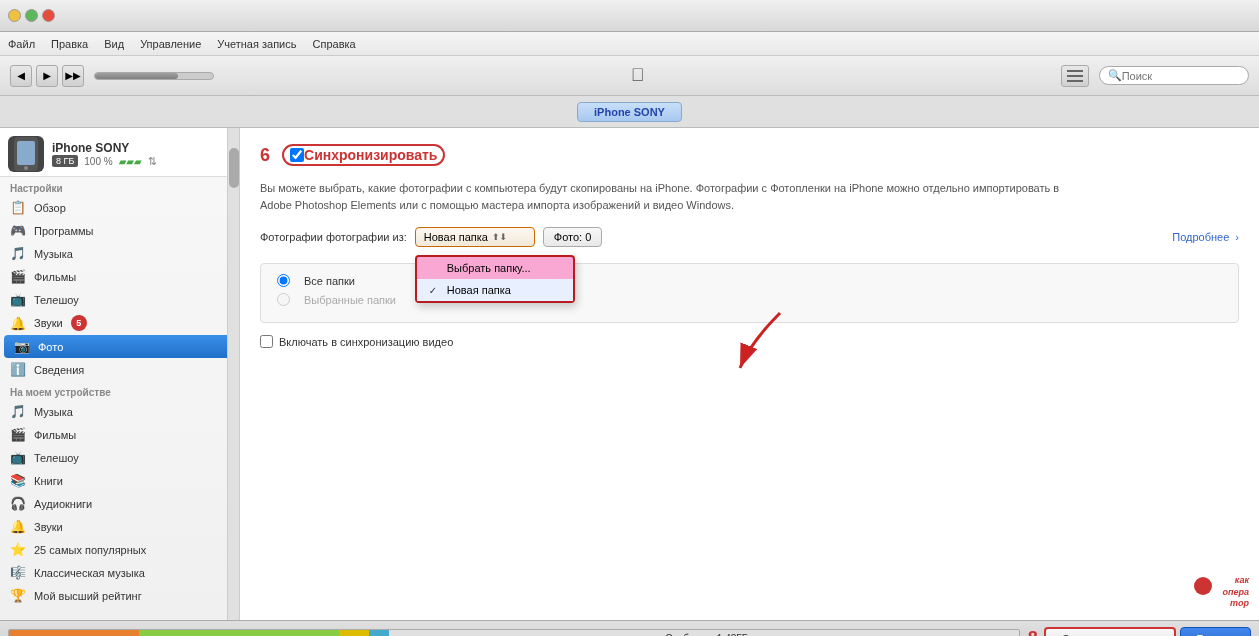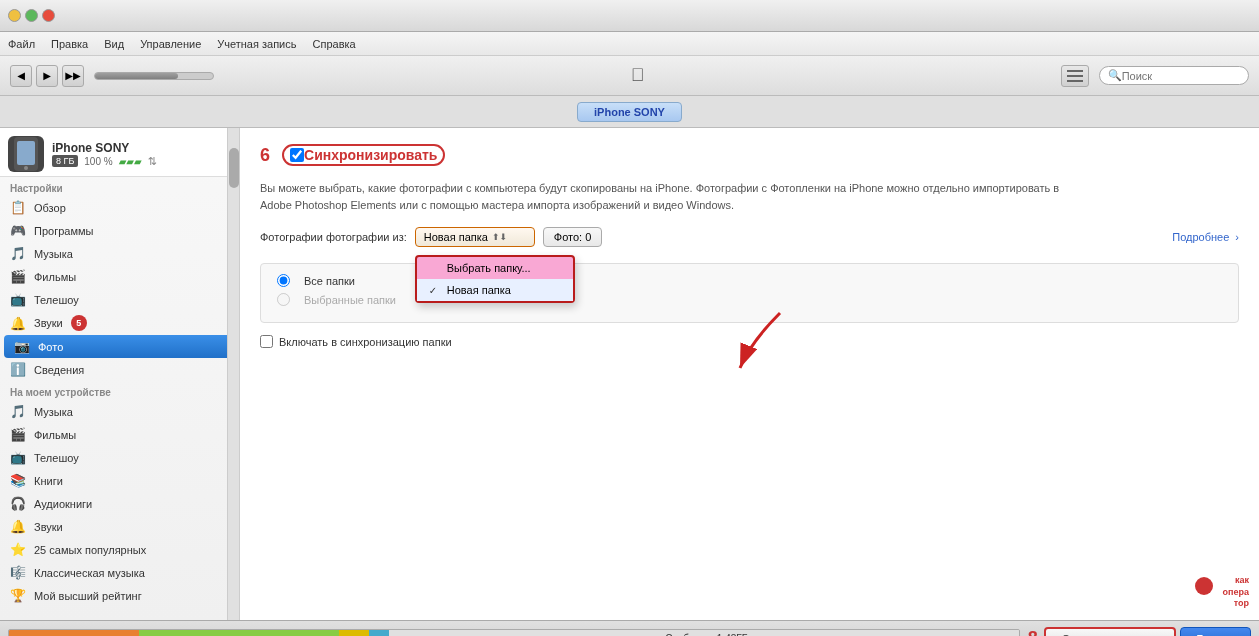--- a/index.html
+++ b/index.html
@@ -609,25 +609,25 @@
         <span>Все папки</span>
       </div>
       <div class="radio-item disabled">
         <input type="radio" name="folders" disabled="" style="">
         <span>Выбранные папки</span>
       </div>
     </div>
 
     <div class="checkbox-item">
       <input type="checkbox" style="">
-      <span>Включать в синхронизацию папки</span>
+      <span>Включать в синхронизацию видео</span>
     </div>
 
     <div style="position:absolute; right:10px; bottom:10px;">
-      <div style="display:flex; align-items:flex-start; gap:10px;">
+      <div style="display:flex; align-items:flex-start; gap:10px;font-style:italic;">
         <div style="width:18px;height:18px;background:#cc3333;border-radius:50%;margin-top:2px;"></div>
         <div class="como-opera">
           <div>как</div>
           <div>опера</div>
           <div>тор</div>
         </div>
       </div>
     </div>
 
   </div>

